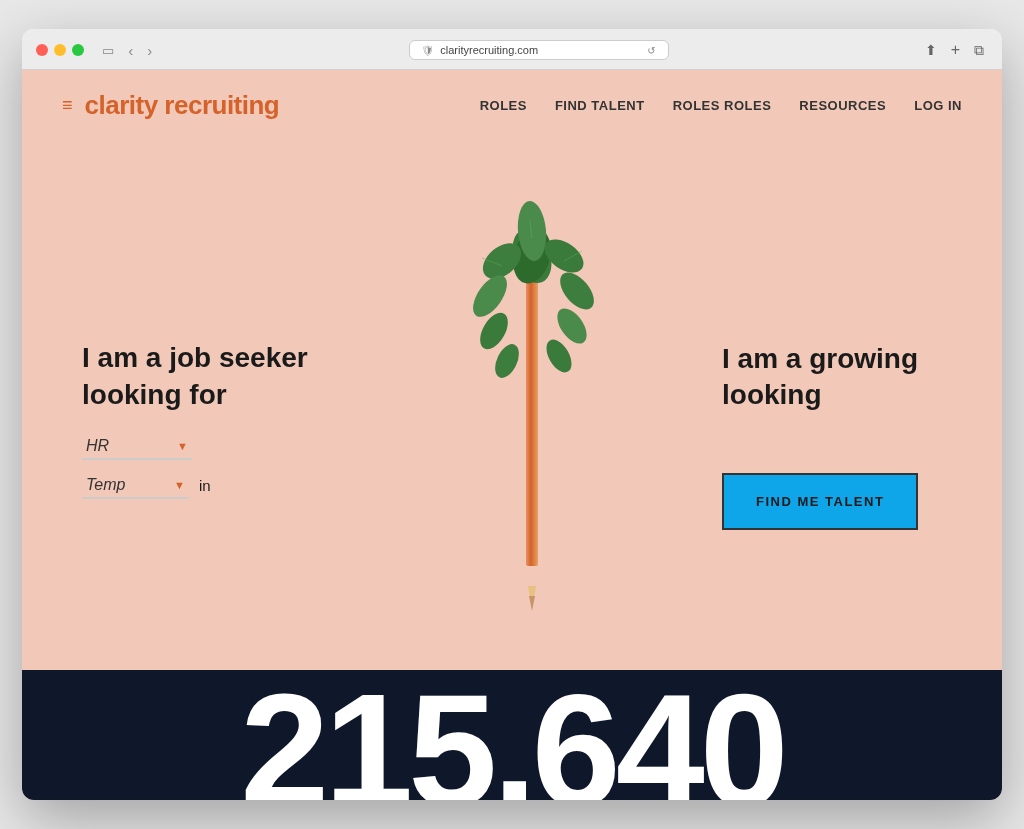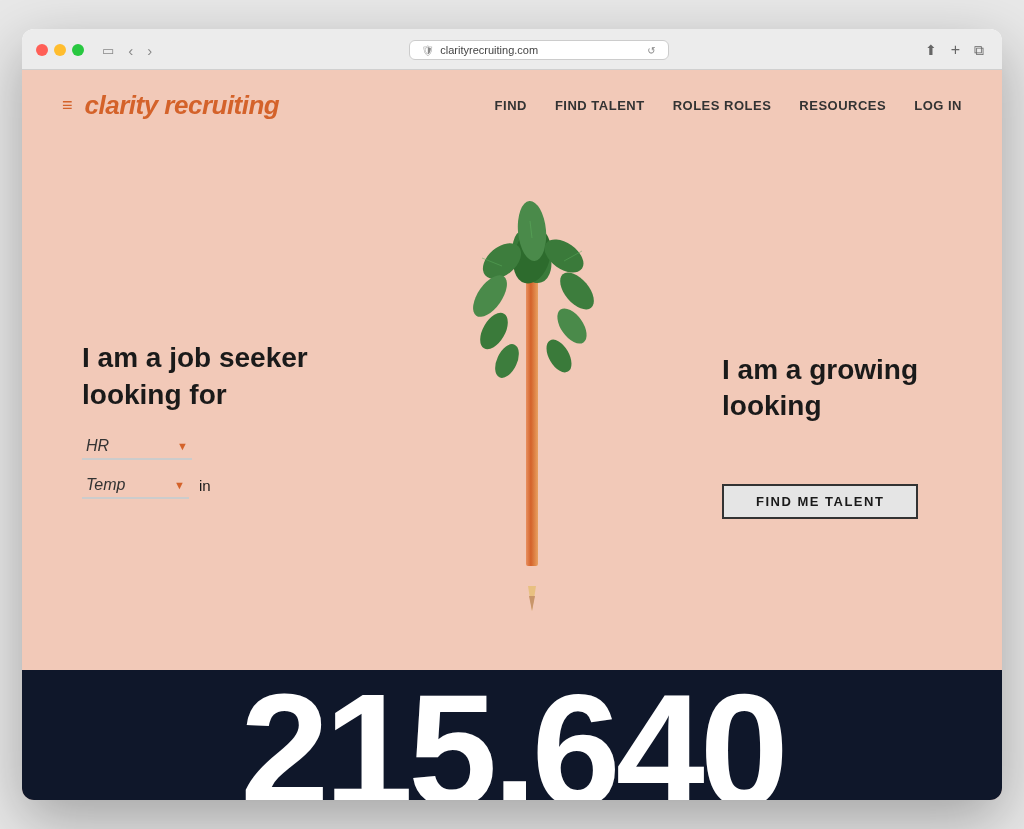--- a/index.html
+++ b/index.html
@@ -122,21 +122,20 @@
       font-size: 18px;
       margin-right: 12px;
       cursor: pointer;
     }
 
     .site-logo {
       font-size: 26px;
       font-weight: 700;
       color: #d4622a;
       letter-spacing: -0.5px;
-      font-style: italic;
     }
 
     .site-nav {
       margin-left: auto;
       display: flex;
       align-items: center;
       gap: 28px;
     }
 
     .nav-link {
@@ -213,23 +212,23 @@
       padding: 4px 24px 4px 4px;
       appearance: none;
       -webkit-appearance: none;
       cursor: pointer;
       outline: none;
       min-width: 90px;
     }
 
     .cta-button {
       margin-top: 28px;
-      background: #e5e5e5;
+      background: #0ea5e9;
       border: 2px solid #333;
-      padding: 8px 32px;
+      padding: 19px 32px;
       font-size: 13px;
       font-weight: 700;
       letter-spacing: 1.5px;
       color: #1a1a1a;
       cursor: pointer;
       display: inline-block;
     }
 
     
     .hero-center {
@@ -318,21 +317,21 @@
       <button class="browser-action-btn">⧉</button>
     </div>
   </div>
 
   <div class="site-wrapper">
 
     <header class="site-header">
       <span class="hamburger-icon">≡</span>
       <div class="site-logo">clarity recruiting</div>
       <nav class="site-nav">
-        <a class="nav-link">FIND</a>
+        <a class="nav-link">ROLES</a>
         <a class="nav-link">FIND TALENT</a>
         <a class="nav-link">ROLES ROLES</a>
         <a class="nav-link">RESOURCES</a>
         <a class="nav-link">LOG IN</a>
       </nav>
     </header>
 
     <div class="hero-section">
 
       <div class="hero-left">

